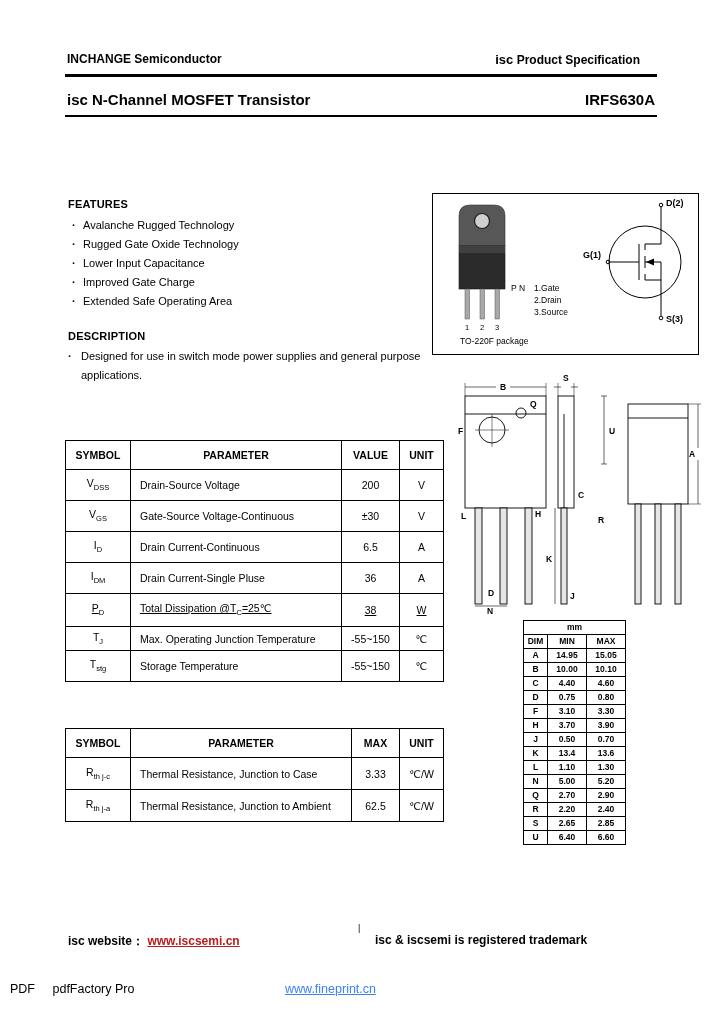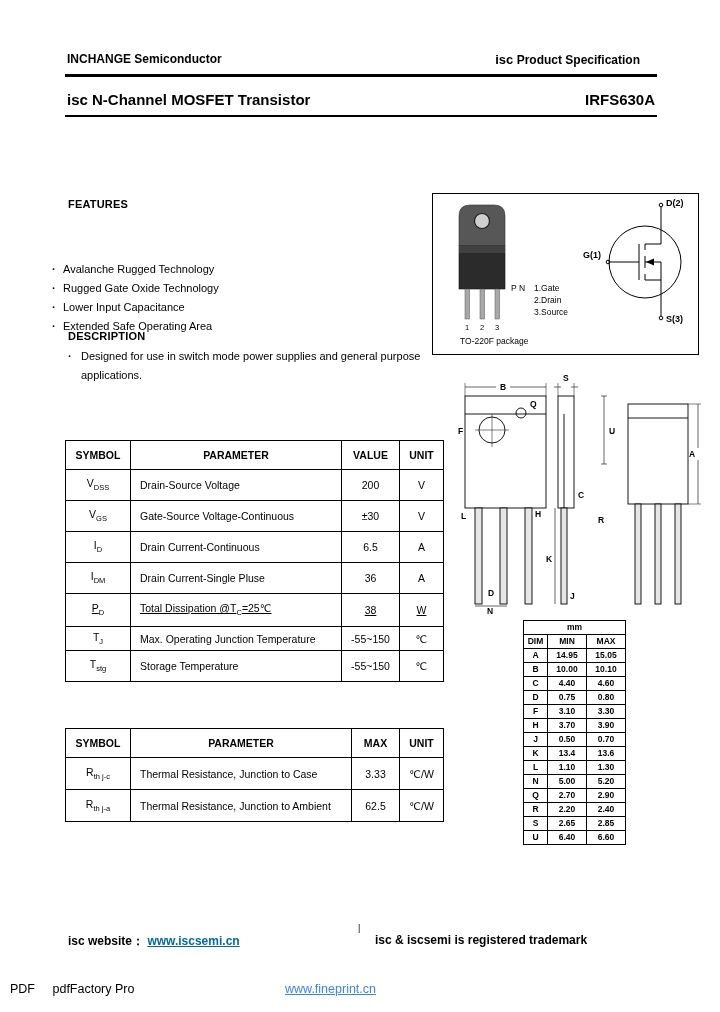--- a/index.html
+++ b/index.html
@@ -18,45 +18,46 @@
   .dt{position:absolute;border-collapse:collapse;table-layout:fixed;background:#fff;}
   .dt th,.dt td{border:1px solid #000;font-size:10.5px;padding:0 3px;overflow:hidden;}
   .dt th{font-weight:bold;text-align:center;}
   .dt td.c{text-align:center;}
   .dt td.p{text-align:left;padding-left:9px;}
   .dt sub{font-size:7.5px;}
   .mmt{position:absolute;border-collapse:collapse;table-layout:fixed;background:#fff;}
   .mmt td{border:1px solid #000;font-size:8.5px;font-weight:bold;text-align:center;padding:0;height:13px;line-height:13px;}
   sub.sm{font-size:8px;}
   .ftr{font-size:12px;font-weight:bold;}
-  a.lnk{color:#0369a1;text-decoration:underline;font-weight:bold;}
+  a.lnk{color:#b91c1c;text-decoration:underline;font-weight:bold;}
   .pdfnote{font-size:12.5px;}
   a.lnk2{color:#3b82f6;text-decoration:underline;}
   svg text{fill:#000;}
 </style>
 </head>
 <body>
 
 <div class="page">
 
   <div class="abs hdr" style="left:67px;top:52px;">INCHANGE Semiconductor</div>
   <div class="abs hdr" style="right:80px;top:52px;">
     <span style="font-size:13px;">isc</span><span> Product Specification</span>
   </div>
   <div class="rule" style="top:74px;height:3px;"></div>
 
   <div class="abs ttl" style="left:67px;top:91px;">isc N-Channel MOSFET Transistor</div>
   <div class="abs ttl" style="right:65px;top:91px;">IRFS630A</div>
   <div class="rule" style="top:115px;height:2px;"></div>
 
   <div class="abs sec-h" style="left:68px;top:198px;">FEATURES</div>
-  <div class="abs" style="left:52px;top:216px;margin-top:44px;">
+  <div class="abs" style="left:72px;top:216px;">
     <div class="feat"><span class="blt">·</span><span>Avalanche Rugged Technology</span></div>
     <div class="feat"><span class="blt">·</span><span>Rugged Gate Oxide Technology</span></div>
     <div class="feat"><span class="blt">·</span><span>Lower Input Capacitance</span></div>
+    <div class="feat"><span class="blt">·</span><span>Improved Gate Charge</span></div>
     <div class="feat"><span class="blt">·</span><span>Extended Safe Operating Area</span></div>
   </div>
 
   <div class="abs sec-h" style="left:68px;top:330px;">DESCRIPTION</div>
   <div class="desc" style="left:68px;top:347px;">
     <span class="blt">·</span><span>Designed for use in switch mode power supplies and general purpose applications.</span>
   </div>
 
   <div class="pkgbox">
     <svg width="263" height="158" viewBox="0 0 263 158">

